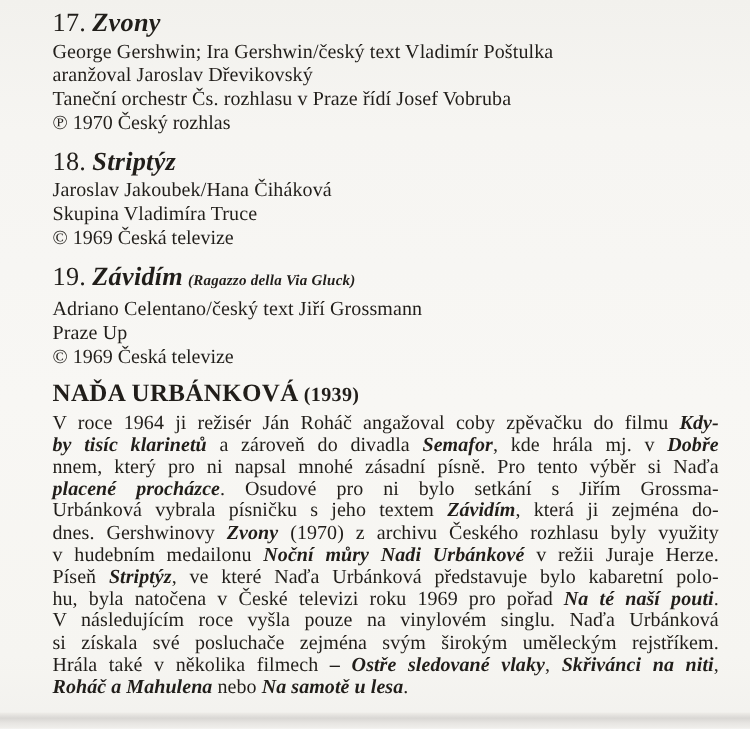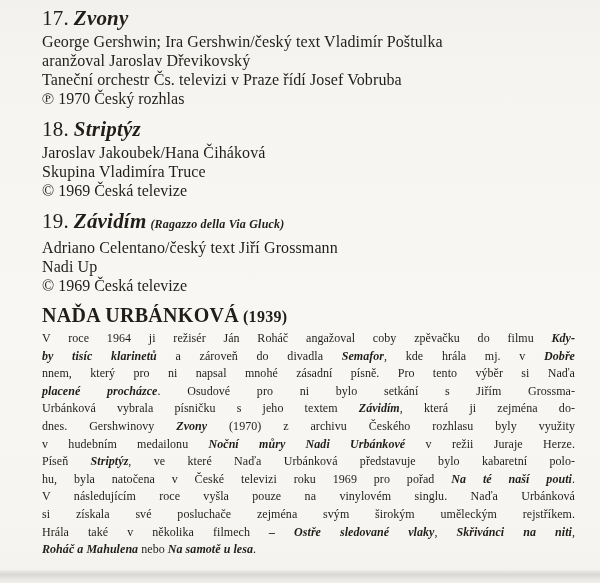--- a/index.html
+++ b/index.html
@@ -67,21 +67,21 @@
     font-weight: 700;
     letter-spacing: 0.3px;
   }
   .bio-heading .year {
     font-size: 16px;
     font-weight: 700;
     margin-left: 4px;
   }
   .bio-para { width: 533px; }
   .bio-para .line {
-    font-size: 12px;
+    font-size: 16px;
     line-height: 17.6px;
     text-align: justify;
     text-align-last: justify;
     letter-spacing: 0.05px;
   }
   .bio-para .line.last {
     text-align-last: left;
   }
   .bi { font-weight: 700; font-style: italic; }
   
@@ -96,35 +96,35 @@
 </style>
 </head>
 <body>
 
 <div class="page">
 
   <section class="track">
     <h2 class="track-title"><span class="num">17.</span><span class="name">Zvony</span></h2>
     <p class="credit">George Gershwin; Ira Gershwin/český text Vladimír Poštulka</p>
     <p class="credit">aranžoval Jaroslav Dřevikovský</p>
-    <p class="credit">Taneční orchestr Čs. televizi v Praze řídí Josef Vobruba</p>
+    <p class="credit">Taneční orchestr Čs. rozhlasu v Praze řídí Josef Vobruba</p>
     <p class="copyright">℗ 1970 Český rozhlas</p>
   </section>
 
   <section class="track">
     <h2 class="track-title"><span class="num">18.</span><span class="name">Striptýz</span></h2>
     <p class="credit">Jaroslav Jakoubek/Hana Čiháková</p>
     <p class="credit">Skupina Vladimíra Truce</p>
     <p class="copyright">© 1969 Česká televize</p>
   </section>
 
   <section class="track">
     <h2 class="track-title"><span class="num">19.</span><span class="name">Závidím</span><span class="subtitle">(Ragazzo della Via Gluck)</span></h2>
     <p class="credit">Adriano Celentano/český text Jiří Grossmann</p>
-    <p class="credit">Nadi Up</p>
+    <p class="credit">Praze Up</p>
     <p class="copyright">© 1969 Česká televize</p>
   </section>
 
   <section class="bio">
     <h2 class="bio-heading"><span>NAĎA URBÁNKOVÁ</span><span class="year">(1939)</span></h2>
     <div class="bio-para">
       <div class="line"><span>V roce 1964 ji režisér Ján Roháč angažoval coby zpěvačku do filmu </span><span class="bi">Kdy-</span></div>
       <div class="line"><span class="bi">by tisíc klarinetů</span><span> a zároveň do divadla </span><span class="bi">Semafor</span><span>, kde hrála mj. v </span><span class="bi">Dobře</span></div>
       <div class="line"><span>nnem, který pro ni napsal mnohé zásadní písně. Pro tento výběr si Naďa</span></div>
       <div class="line"><span class="bi">placené procházce</span><span>. Osudové pro ni bylo setkání s Jiřím Grossma-</span></div>

